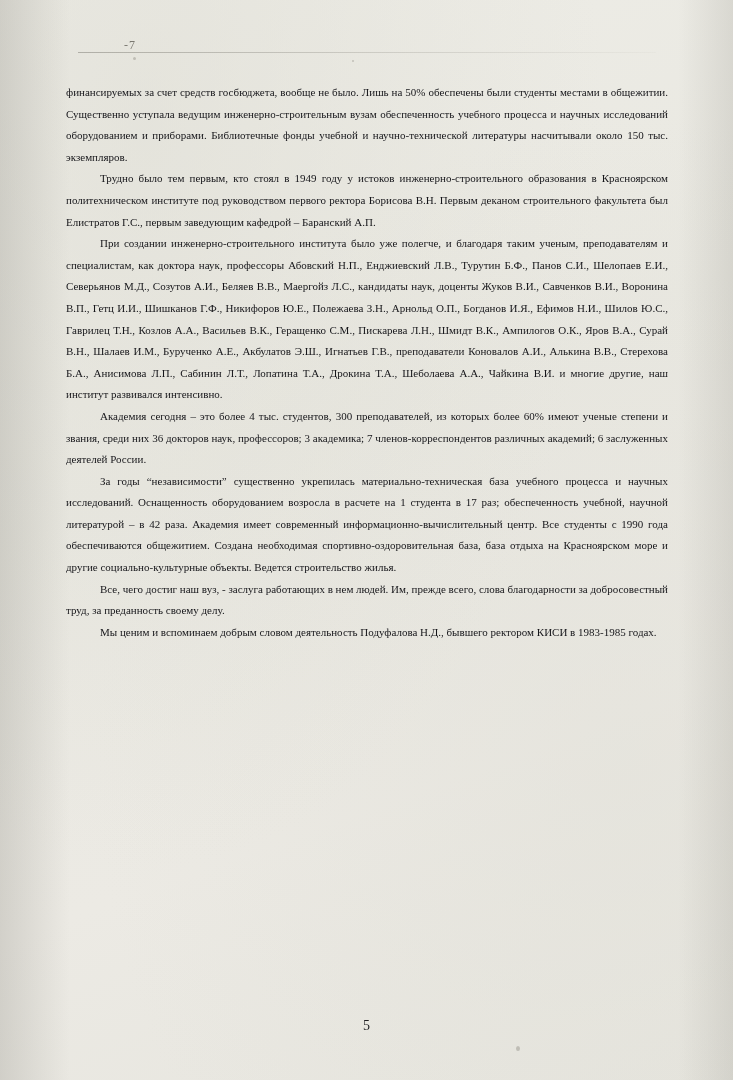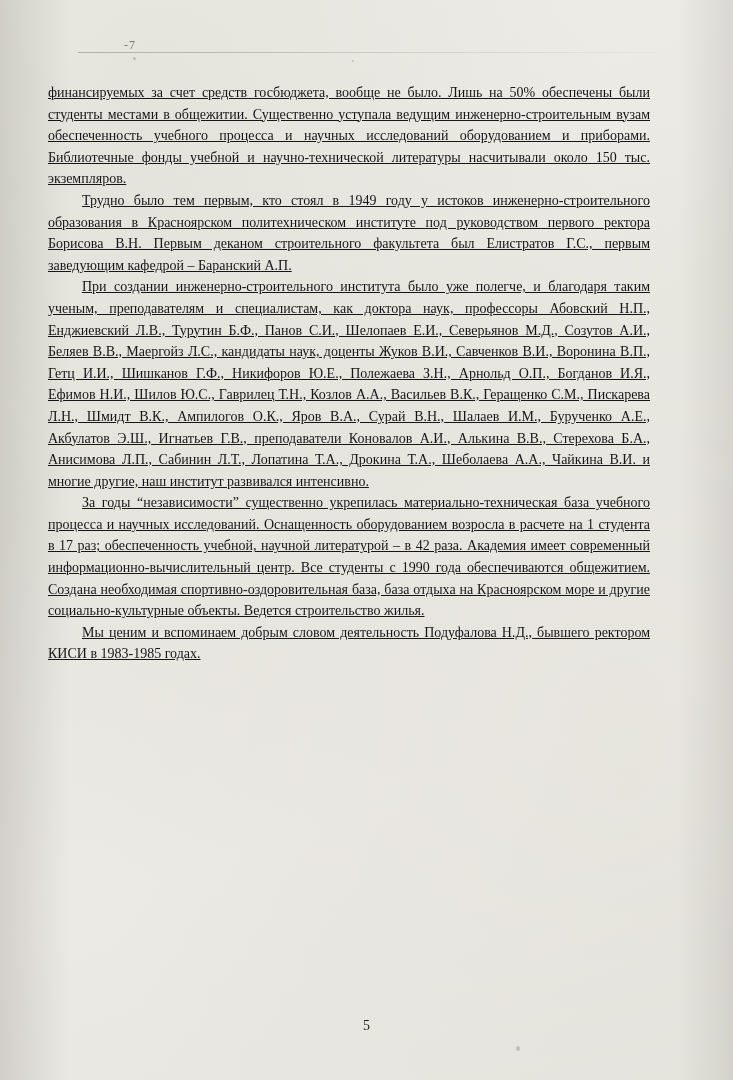--- a/index.html
+++ b/index.html
@@ -50,29 +50,28 @@
   .corner-mark {
     position: absolute;
     left: 124px;
     top: 38px;
     font-size: 12px;
     color: #7a7870;
     letter-spacing: 1px;
   }
   .content {
     position: absolute;
-    left: 48px;
+    left: 66px;
     top: 82px;
     width: 602px;
     color: #16161a;
-    font-size: 14px;
+    font-size: 11px;
     line-height: 21.6px;
     text-align: justify;
     text-justify: inter-word;
-    text-decoration: underline;
   }
   .content p {
     margin: 0;
     text-indent: 34px;
   }
   .content p.noindent {
     text-indent: 0;
   }
   .pagenum {
     position: absolute;
@@ -95,21 +94,23 @@
 
 <div class="page">
 
   <div class="rule"></div>
   <div class="corner-mark">-7</div>
 
   <div class="content">
     <p class="noindent">финансируемых за счет средств госбюджета, вообще не было. Лишь на 50% обеспечены были студенты местами в общежитии. Существенно уступала ведущим инженерно-строительным вузам обеспеченность учебного процесса и научных исследований оборудованием и приборами. Библиотечные фонды учебной и научно-технической литературы насчитывали около 150 тыс. экземпляров.</p>
     <p>Трудно было тем первым, кто стоял в 1949 году у истоков инженерно-строительного образования в Красноярском политехническом институте под руководством первого ректора Борисова В.Н. Первым деканом строительного факультета был Елистратов Г.С., первым заведующим кафедрой – Баранский А.П.</p>
     <p>При создании инженерно-строительного института было уже полегче, и благодаря таким ученым, преподавателям и специалистам, как доктора наук, профессоры Абовский Н.П., Енджиевский Л.В., Турутин Б.Ф., Панов С.И., Шелопаев Е.И., Северьянов М.Д., Созутов А.И., Беляев В.В., Маергойз Л.С., кандидаты наук, доценты Жуков В.И., Савченков В.И., Воронина В.П., Гетц И.И., Шишканов Г.Ф., Никифоров Ю.Е., Полежаева З.Н., Арнольд О.П., Богданов И.Я., Ефимов Н.И., Шилов Ю.С., Гаврилец Т.Н., Козлов А.А., Васильев В.К., Геращенко С.М., Пискарева Л.Н., Шмидт В.К., Ампилогов О.К., Яров В.А., Сурай В.Н., Шалаев И.М., Бурученко А.Е., Акбулатов Э.Ш., Игнатьев Г.В., преподаватели Коновалов А.И., Алькина В.В., Стерехова Б.А., Анисимова Л.П., Сабинин Л.Т., Лопатина Т.А., Дрокина Т.А., Шеболаева А.А., Чайкина В.И. и многие другие, наш институт развивался интенсивно.</p>
+    <p>Академия сегодня – это более 4 тыс. студентов, 300 преподавателей, из которых более 60% имеют ученые степени и звания, среди них 36 докторов наук, профессоров; 3 академика; 7 членов-корреспондентов различных академий; 6 заслуженных деятелей России.</p>
     <p>За годы “независимости” существенно укрепилась материально-техническая база учебного процесса и научных исследований. Оснащенность оборудованием возросла в расчете на 1 студента в 17 раз; обеспеченность учебной, научной литературой – в 42 раза. Академия имеет современный информационно-вычислительный центр. Все студенты с 1990 года обеспечиваются общежитием. Создана необходимая спортивно-оздоровительная база, база отдыха на Красноярском море и другие социально-культурные объекты. Ведется строительство жилья.</p>
+    <p>Все, чего достиг наш вуз, - заслуга работающих в нем людей. Им, прежде всего, слова благодарности за добросовестный труд, за преданность своему делу.</p>
     <p>Мы ценим и вспоминаем добрым словом деятельность Подуфалова Н.Д., бывшего ректором КИСИ в 1983-1985 годах.</p>
   </div>
 
   <div class="pagenum">5</div>
 
   <div class="speck" style="left:133px;top:57px;width:3px;height:3px;"></div>
   <div class="speck" style="left:516px;top:1046px;width:4px;height:5px;"></div>
   <div class="speck" style="left:352px;top:60px;width:2px;height:2px;"></div>
 
 </div>

